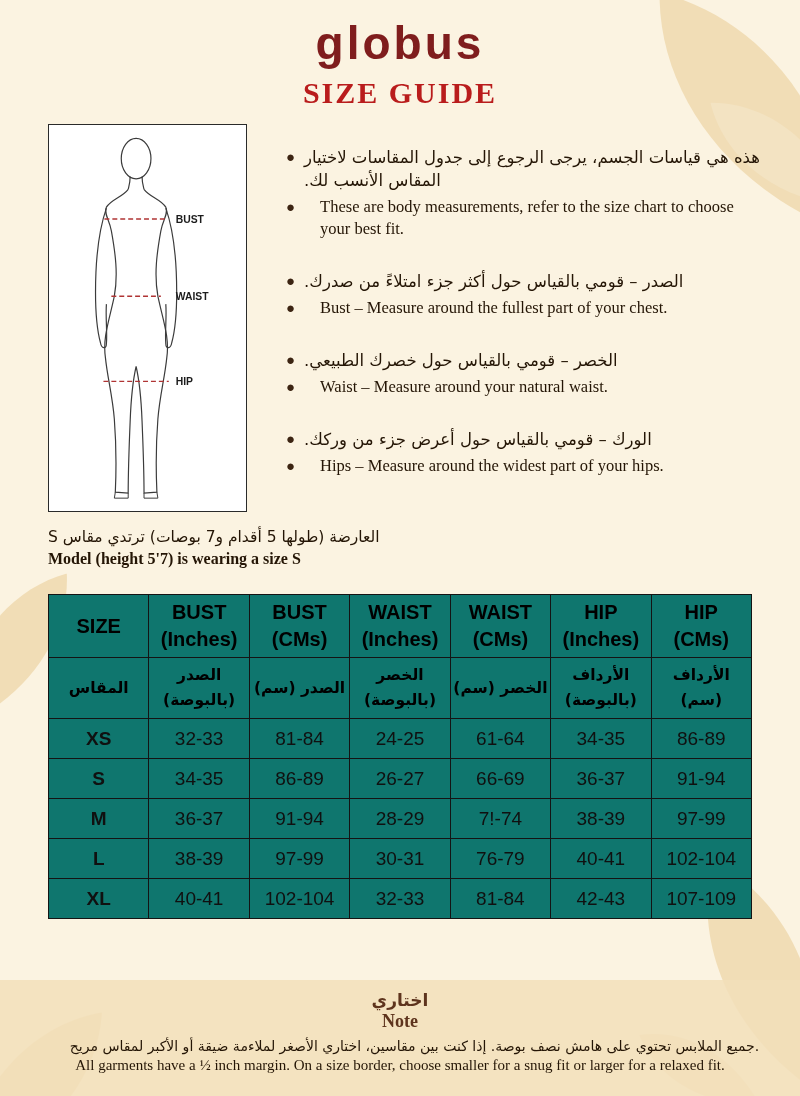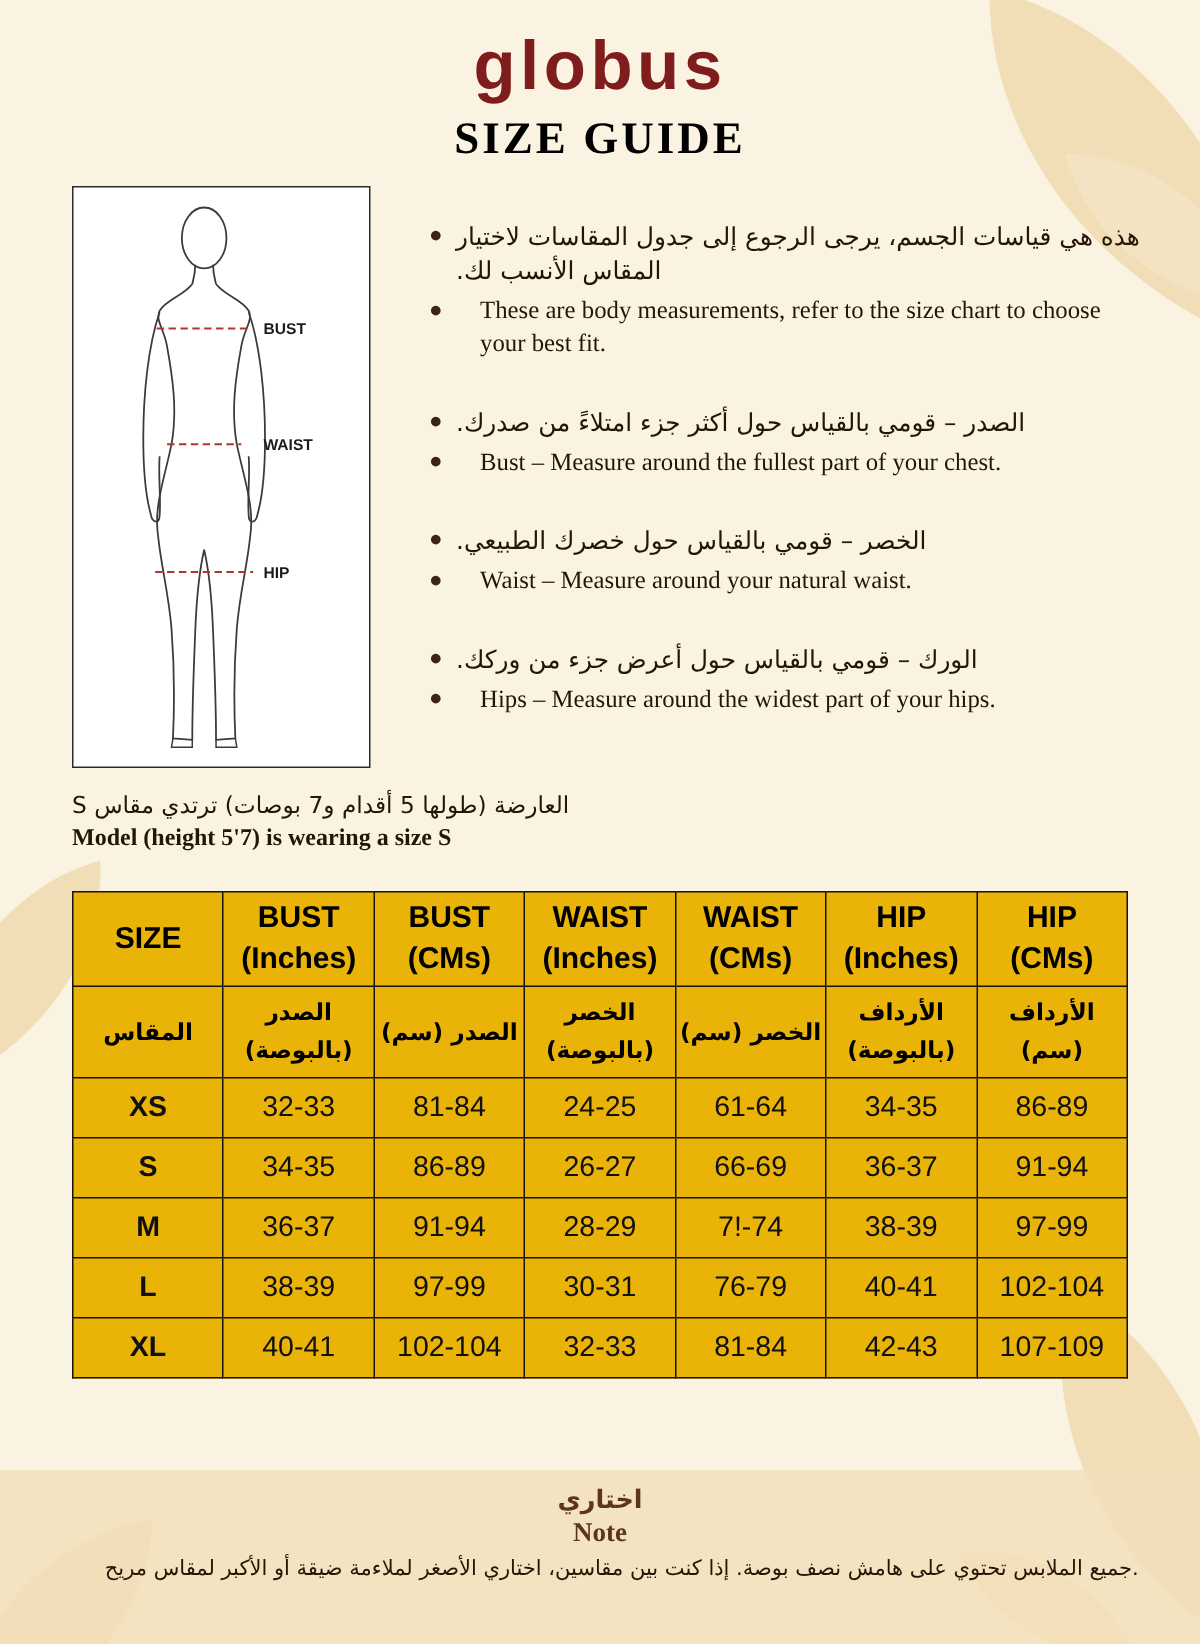--- a/index.html
+++ b/index.html
@@ -19,21 +19,21 @@
   .leaf-br2 { top:1000px; right:60px; width:80px; height:140px; transform:rotate(-60deg); }
 
   .logo {
     position:absolute; top:16px; left:0; width:100%; text-align:center; z-index:2;
     font-family:Liberation Sans, sans-serif; font-weight:700; font-size:46px;
     letter-spacing:3px; color:#7f1d1d;
   }
   .title {
     position:absolute; top:76px; left:0; width:100%; text-align:center; z-index:2;
     font-family:"Liberation Serif", serif; font-weight:700; font-size:30px;
-    letter-spacing:2px; color:#000000;
+    letter-spacing:2px; color:#b91c1c;
   }
 
   .figure-box {
     position:absolute; top:124px; left:48px; width:197px; height:386px;
     background:#ffffff; border:1px solid #2a2a2a; z-index:1;
   }
 
   .bullets { position:absolute; top:146px; left:286px; width:474px; z-index:1; }
   .group { margin-bottom:30px; }
   .b-line { display:flex; align-items:flex-start; gap:9px; margin-bottom:4px; }
@@ -41,21 +41,21 @@
   .b-txt { flex:1; }
   .ar { font-family:"DejaVu Sans", sans-serif; font-size:16.5px; line-height:23px; direction:rtl; text-align:left; }
   .en { font-family:"Liberation Serif", serif; font-size:16.5px; line-height:22px;margin-left:16px; }
 
   .model-note { position:absolute; top:528px; left:48px; z-index:1; }
   .model-ar { font-family:"DejaVu Sans", sans-serif; font-size:15.5px; direction:rtl; text-align:center; margin-bottom:4px; }
   .model-en { font-family:"Liberation Serif", serif; font-size:16px; font-weight:700; }
 
   table.size-table {
     position:absolute; top:594px; left:48px; width:704px; z-index:1;
-    border-collapse:collapse; background:#eab308; table-layout:fixed;
+    border-collapse:collapse; background:#0f766e; table-layout:fixed;
     font-family:"Liberation Sans", sans-serif;
   }
   .size-table th, .size-table td {
     border:1.6px solid #141414; text-align:center; vertical-align:middle; padding:0 2px;
   }
   .size-table thead tr.en-row th {
     font-size:20px; font-weight:700; height:62px; white-space:pre-line; line-height:27px; color:#000;
   }
   .size-table thead tr.ar-row th {
     font-family:"DejaVu Sans", sans-serif;
@@ -245,13 +245,14 @@
         <td>42-43</td>
         <td>107-109</td>
       </tr>
     </tbody>
 </table>
 
 <div class="note-band">
   <div class="note-title-ar">اختاري</div>
   <div class="note-title-en">Note</div>
   <div class="note-body-ar">جميع الملابس تحتوي على هامش نصف بوصة. إذا كنت بين مقاسين، اختاري الأصغر لملاءمة ضيقة أو الأكبر لمقاس مريح.</div>
+  <div class="note-body-en">All garments have a ½ inch margin. On a size border, choose smaller for a snug fit or larger for a relaxed fit.</div>
 </div>
 
 </body></html>

